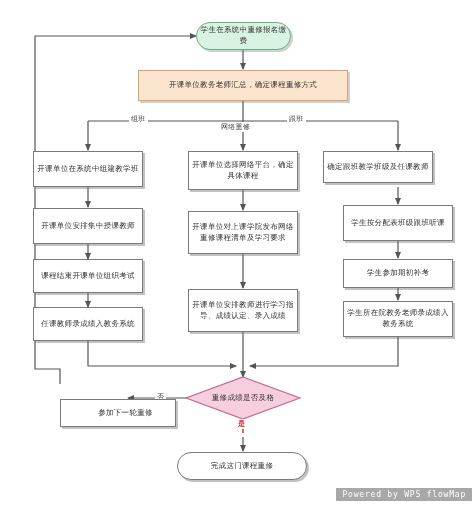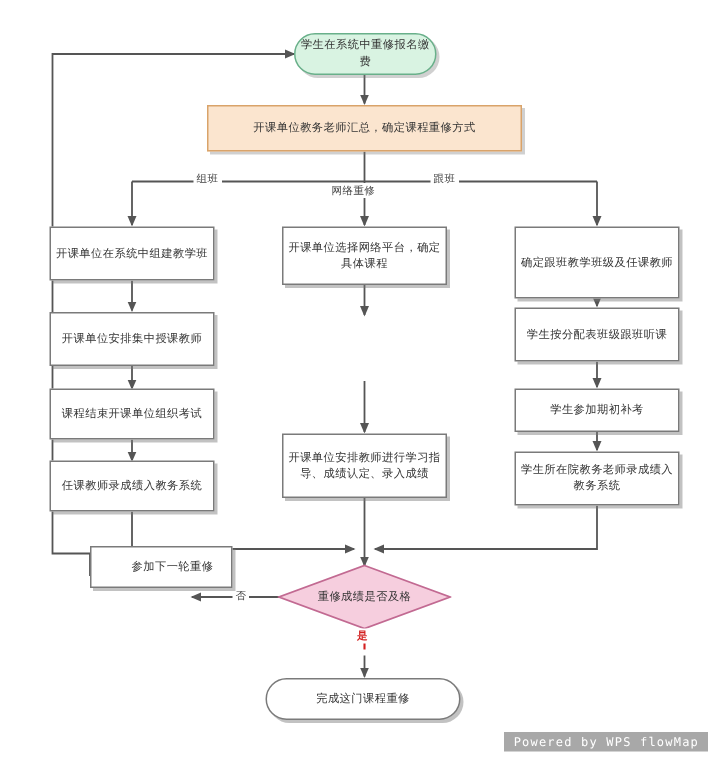--- a/index.html
+++ b/index.html
@@ -96,36 +96,37 @@
   <div class="edgelabel" style="left:129px;top:114px;">组班</div>
   <div class="edgelabel" style="left:219px;top:122px;">网络重修</div>
   <div class="edgelabel" style="left:287px;top:114px;">跟班</div>
 
   <div class="node rect" style="left:33px;top:151px;width:110px;height:36px;">开课单位在系统中组建教学班</div>
   <div class="node rect" style="left:33px;top:208px;width:110px;height:36px;">开课单位安排集中授课教师</div>
   <div class="node rect" style="left:33px;top:259px;width:110px;height:34px;">课程结束开课单位组织考试</div>
   <div class="node rect" style="left:33px;top:307px;width:110px;height:34px;">任课教师录成绩入教务系统</div>
 
   <div class="node rect" style="left:188px;top:151px;width:110px;height:39px;">开课单位选择网络平台，确定具体课程</div>
+  <div class="node rect" style="left:188px;top:211px;width:110px;height:43px;">开课单位对上课学院发布网络重修课程清单及学习要求</div>
   <div class="node rect" style="left:188px;top:289px;width:110px;height:43px;">开课单位安排教师进行学习指导、成绩认定、录入成绩</div>
 
-  <div class="node rect" style="left:343px;top:151px;width:110px;height:48px;">确定跟班教学班级及任课教师</div>
+  <div class="node rect" style="left:323px;top:151px;width:110px;height:32px;">确定跟班教学班级及任课教师</div>
   <div class="node rect" style="left:343px;top:205px;width:110px;height:36px;">学生按分配表班级跟班听课</div>
   <div class="node rect" style="left:343px;top:259px;width:110px;height:29px;">学生参加期初补考</div>
   <div class="node rect" style="left:343px;top:301px;width:110px;height:36px;">学生所在院教务老师录成绩入教务系统</div>
 
   <div class="diamond" style="left:185px;top:376px;width:116px;height:44px;">
     <svg class="dshape" viewBox="0 0 116 44" xmlns="http://www.w3.org/2000/svg">
       <polygon points="58,1 115,22 58,43 1,22" fill="#f6cede" stroke="#c26a92" stroke-width="1.2"></polygon>
     </svg>
     <div class="dlabel">重修成绩是否及格</div>
   </div>
 
   <div class="edgelabel" style="left:155px;top:392px;">否</div>
   <div class="edgelabel red" style="left:236px;top:419px;">是</div>
 
-  <div class="node rect" style="left:60px;top:364px;width:95px;height:28px;padding-left:18px;">参加下一轮重修</div>
+  <div class="node rect" style="left:60px;top:399px;width:116px;height:28px;padding-left:18px;">参加下一轮重修</div>
 
   <div class="node rect" style="left:177px;top:452px;width:130px;height:28px;border-radius:14px;">完成这门课程重修</div>
 
   <div class="watermark">Powered by WPS flowMap</div>
 
 </div>
 
 </body></html>

